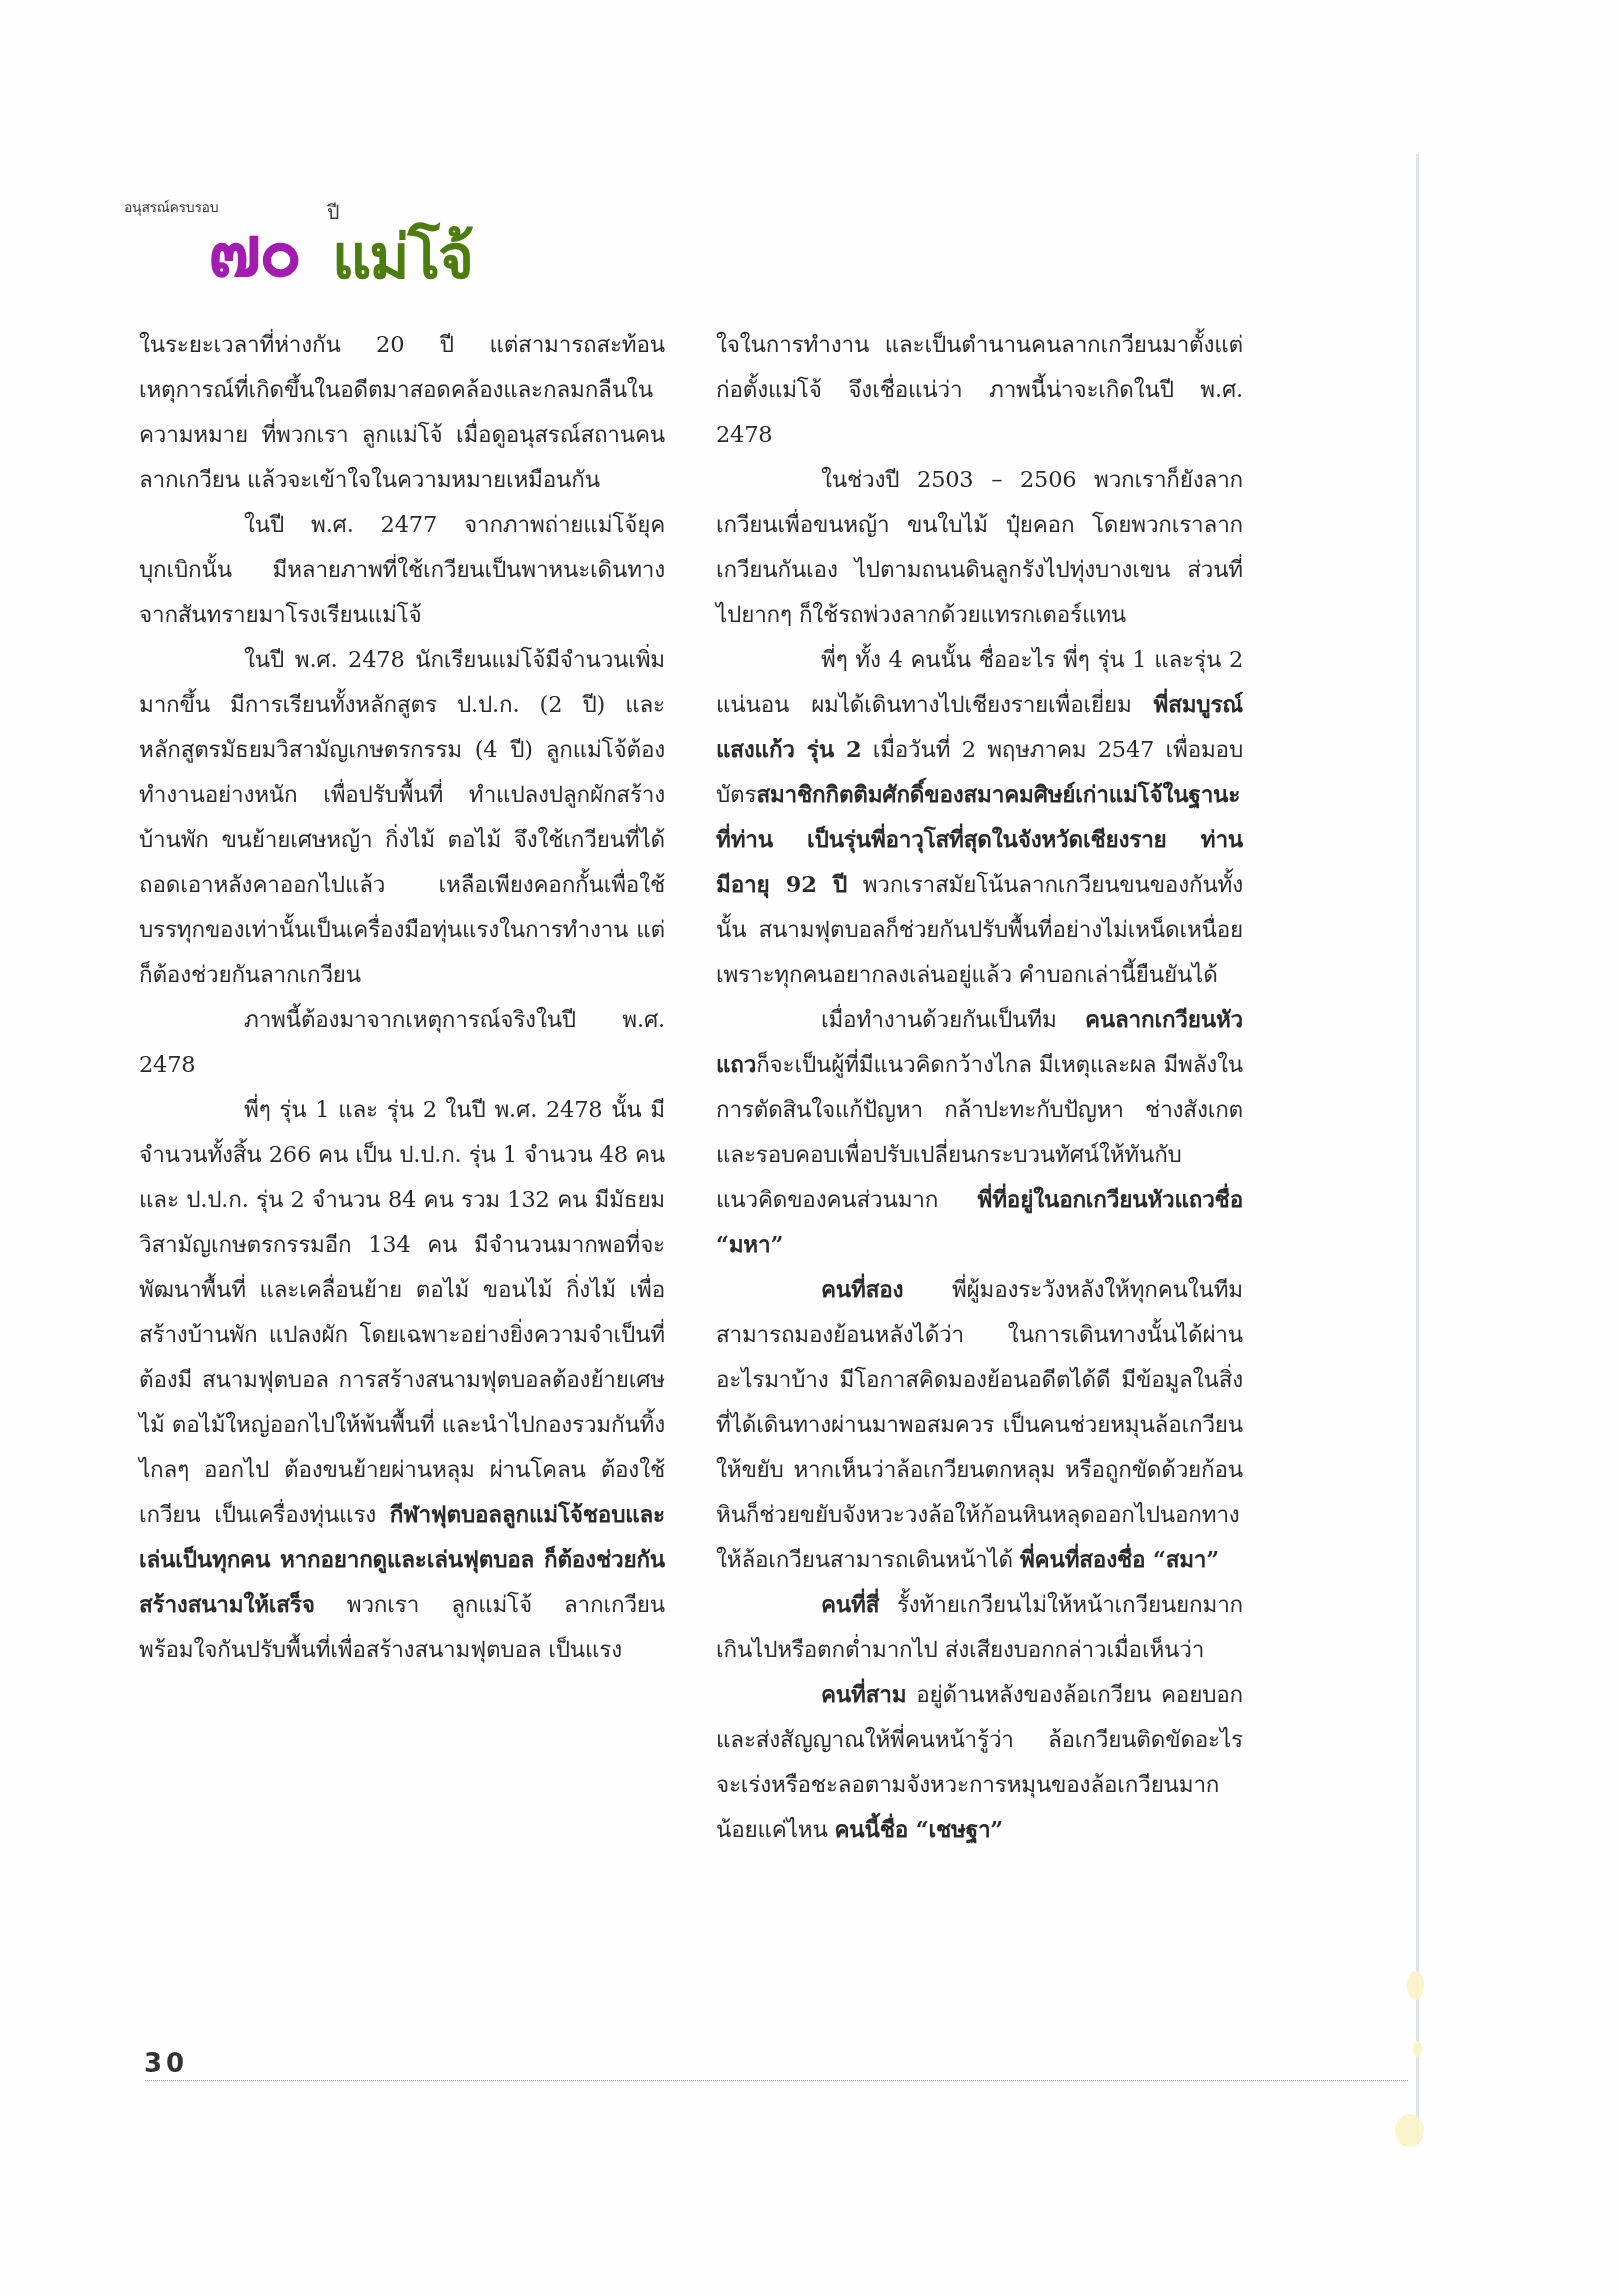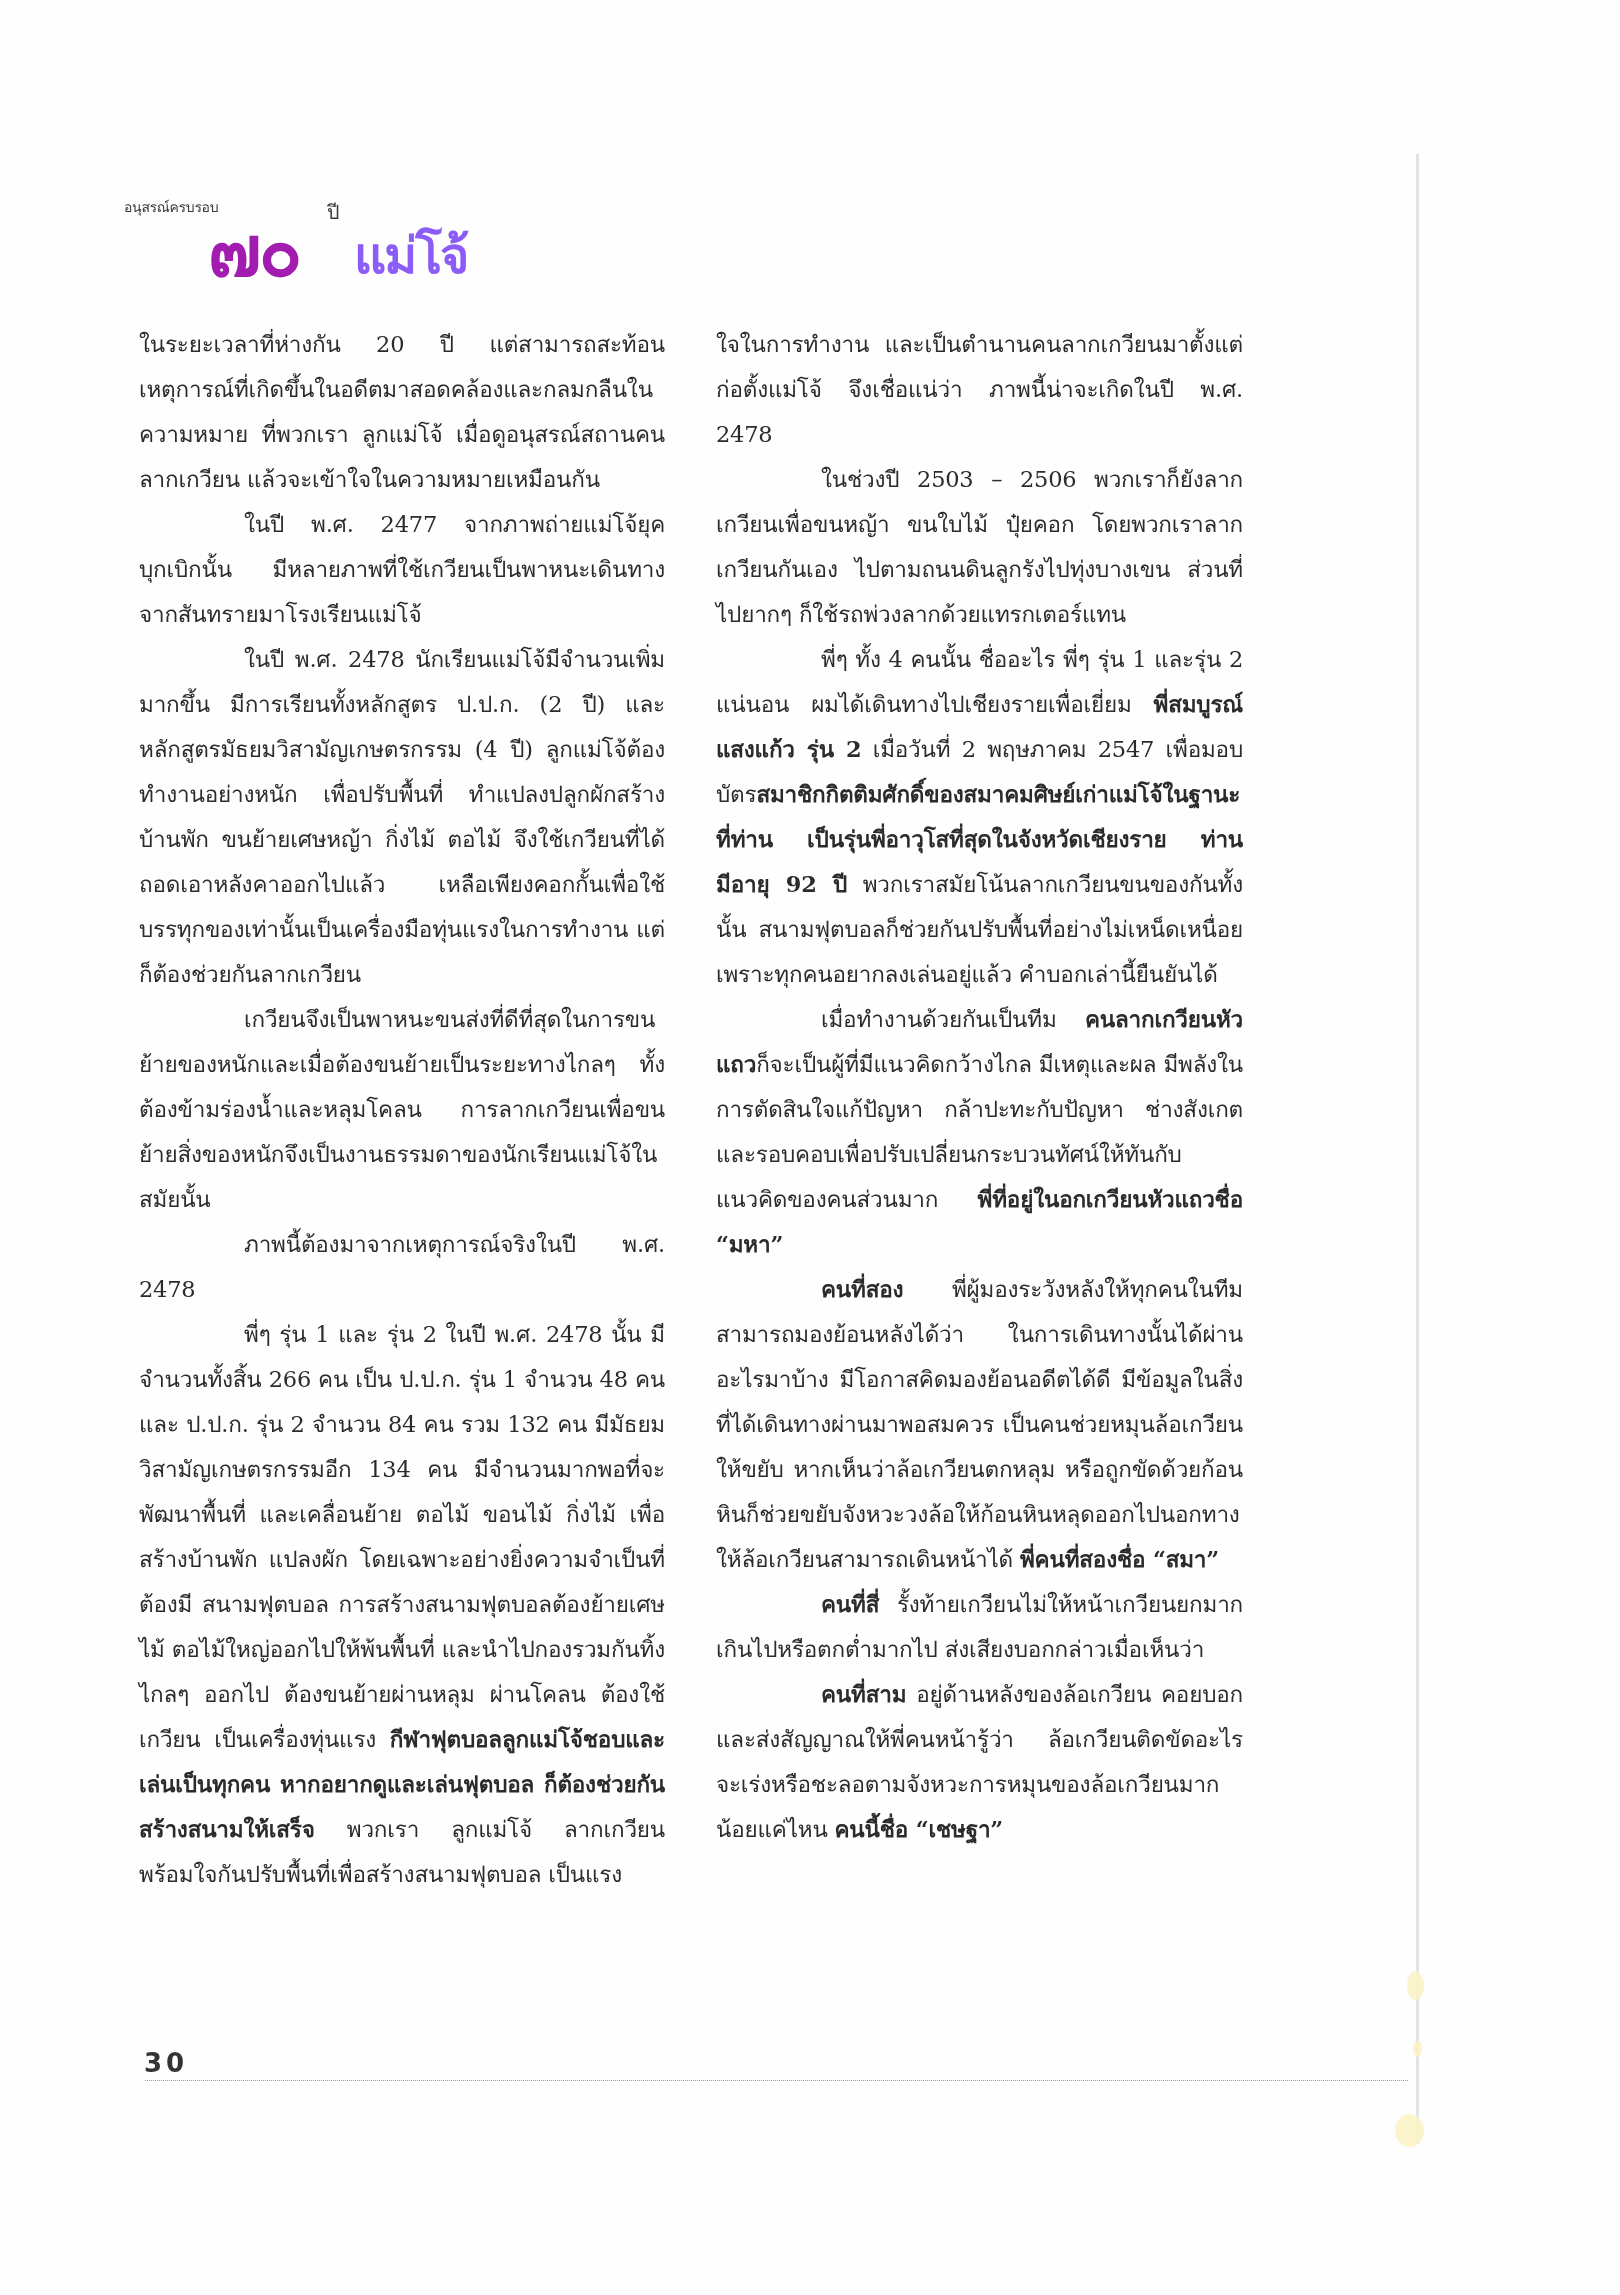--- a/index.html
+++ b/index.html
@@ -33,23 +33,22 @@
     }
     .mast-big {
       position: absolute; left: 84px; top: 13px;
       font-family: "DejaVu Sans", sans-serif; font-weight: bold;
       font-size: 71px; line-height: 85px; color: #a21caf;
       letter-spacing: -2.6px;
     }
     .mast-name {
       position: absolute; left: 208px; top: 18.3px;
       font-family: "DejaVu Sans", sans-serif; font-weight: bold;
-      font-size: 50px; line-height: 85px; color: #8b5cf6;
+      font-size: 61px; line-height: 85px; color: #4d7c0f;
       letter-spacing: -2px;
-      margin-left: 22px;
     }
 
     .column {
       position: absolute; top: 322px;
       font-size: 22.5px; line-height: 45px;
       text-align: justify;
       text-align-last: left;
       letter-spacing: -0.2px;
     }
     .col-left { left: 139px; width: 526px; }
@@ -81,21 +80,20 @@
   <span class="mast-small">อนุสรณ์ครบรอบ</span>
   <span class="mast-pi">ปี</span>
   <span class="mast-big">๗๐</span>
   <span class="mast-name">แม่โจ้</span>
 </header>
 
 <article class="column col-left">
     <p class="para"><span>ในระยะเวลาที่ห่างกัน 20 ปี แต่สามารถสะท้อนเหตุการณ์ที่เกิดขึ้นในอดีตมาสอดคล้องและกลมกลืนในความหมาย ที่พวกเรา ลูกแม่โจ้ เมื่อดูอนุสรณ์สถานคนลากเกวียน แล้วจะเข้าใจในความหมายเหมือนกัน</span></p>
     <p class="para indent"><span>ในปี พ.ศ. 2477 จากภาพถ่ายแม่โจ้ยุคบุกเบิกนั้น มีหลายภาพที่ใช้เกวียนเป็นพาหนะเดินทางจากสันทรายมาโรงเรียนแม่โจ้</span></p>
     <p class="para indent"><span>ในปี พ.ศ. 2478 นักเรียนแม่โจ้มีจำนวนเพิ่มมากขึ้น มีการเรียนทั้งหลักสูตร ป.ป.ก. (2 ปี) และหลักสูตรมัธยมวิสามัญเกษตรกรรม (4 ปี) ลูกแม่โจ้ต้องทำงานอย่างหนัก เพื่อปรับพื้นที่ ทำแปลงปลูกผักสร้างบ้านพัก ขนย้ายเศษหญ้า กิ่งไม้ ตอไม้ จึงใช้เกวียนที่ได้ถอดเอาหลังคาออกไปแล้ว เหลือเพียงคอกกั้นเพื่อใช้บรรทุกของเท่านั้นเป็นเครื่องมือทุ่นแรงในการทำงาน แต่ก็ต้องช่วยกันลากเกวียน</span></p>
-    <p class="para indent"><span>เกวียนจึงเป็นพาหนะขนส่งที่ดีที่สุดในการขนย้ายของหนักและเมื่อต้องขนย้ายเป็นระยะทางไกลๆ ทั้งต้องข้ามร่องน้ำและหลุมโคลน การลากเกวียนเพื่อขนย้ายสิ่งของหนักจึงเป็นงานธรรมดาของนักเรียนแม่โจ้ในสมัยนั้น</span></p>
     <p class="para indent"><span>ภาพนี้ต้องมาจากเหตุการณ์จริงในปี พ.ศ. 2478</span></p>
     <p class="para indent"><span>พี่ๆ รุ่น 1 และ รุ่น 2 ในปี พ.ศ. 2478 นั้น มีจำนวนทั้งสิ้น 266 คน เป็น ป.ป.ก. รุ่น 1 จำนวน 48 คน และ ป.ป.ก. รุ่น 2 จำนวน 84 คน รวม 132 คน มีมัธยมวิสามัญเกษตรกรรมอีก 134 คน มีจำนวนมากพอที่จะพัฒนาพื้นที่ และเคลื่อนย้าย ตอไม้ ขอนไม้ กิ่งไม้ เพื่อสร้างบ้านพัก แปลงผัก โดยเฉพาะอย่างยิ่งความจำเป็นที่ต้องมี สนามฟุตบอล การสร้างสนามฟุตบอลต้องย้ายเศษไม้ ตอไม้ใหญ่ออกไปให้พ้นพื้นที่ และนำไปกองรวมกันทิ้งไกลๆ ออกไป ต้องขนย้ายผ่านหลุม ผ่านโคลน ต้องใช้ เกวียน เป็นเครื่องทุ่นแรง </span><span class="b">กีฬาฟุตบอลลูกแม่โจ้ชอบและเล่นเป็นทุกคน หากอยากดูและเล่นฟุตบอล ก็ต้องช่วยกันสร้างสนามให้เสร็จ</span><span> พวกเรา ลูกแม่โจ้ ลากเกวียนพร้อมใจกันปรับพื้นที่เพื่อสร้างสนามฟุตบอล เป็นแรง</span></p>
   </article>
 <article class="column col-right">
     <p class="para"><span>ใจในการทำงาน และเป็นตำนานคนลากเกวียนมาตั้งแต่ก่อตั้งแม่โจ้ จึงเชื่อแน่ว่า ภาพนี้น่าจะเกิดในปี พ.ศ. 2478</span></p>
     <p class="para indent"><span>ในช่วงปี 2503 – 2506 พวกเราก็ยังลากเกวียนเพื่อขนหญ้า ขนใบไม้ ปุ๋ยคอก โดยพวกเราลากเกวียนกันเอง ไปตามถนนดินลูกรังไปทุ่งบางเขน ส่วนที่ไปยากๆ ก็ใช้รถพ่วงลากด้วยแทรกเตอร์แทน</span></p>
     <p class="para indent"><span>พี่ๆ ทั้ง 4 คนนั้น ชื่ออะไร พี่ๆ รุ่น 1 และรุ่น 2 แน่นอน ผมได้เดินทางไปเชียงรายเพื่อเยี่ยม </span><span class="b">พี่สมบูรณ์ แสงแก้ว รุ่น 2</span><span> เมื่อวันที่ 2 พฤษภาคม 2547 เพื่อมอบบัตร</span><span class="b">สมาชิกกิตติมศักดิ์ของสมาคมศิษย์เก่าแม่โจ้ในฐานะที่ท่าน เป็นรุ่นพี่อาวุโสที่สุดในจังหวัดเชียงราย ท่านมีอายุ 92 ปี</span><span> พวกเราสมัยโน้นลากเกวียนขนของกันทั้งนั้น สนามฟุตบอลก็ช่วยกันปรับพื้นที่อย่างไม่เหน็ดเหนื่อย เพราะทุกคนอยากลงเล่นอยู่แล้ว คำบอกเล่านี้ยืนยันได้</span></p>
     <p class="para indent"><span>เมื่อทำงานด้วยกันเป็นทีม </span><span class="b">คนลากเกวียนหัวแถว</span><span>ก็จะเป็นผู้ที่มีแนวคิดกว้างไกล มีเหตุและผล มีพลังในการตัดสินใจแก้ปัญหา กล้าปะทะกับปัญหา ช่างสังเกตและรอบคอบเพื่อปรับเปลี่ยนกระบวนทัศน์ให้ทันกับแนวคิดของคนส่วนมาก </span><span class="b">พี่ที่อยู่ในอกเกวียนหัวแถวชื่อ “มหา”</span></p>
     <p class="para indent"><span class="b">คนที่สอง</span><span> พี่ผู้มองระวังหลังให้ทุกคนในทีมสามารถมองย้อนหลังได้ว่า ในการเดินทางนั้นได้ผ่านอะไรมาบ้าง มีโอกาสคิดมองย้อนอดีตได้ดี มีข้อมูลในสิ่งที่ได้เดินทางผ่านมาพอสมควร เป็นคนช่วยหมุนล้อเกวียนให้ขยับ หากเห็นว่าล้อเกวียนตกหลุม หรือถูกขัดด้วยก้อนหินก็ช่วยขยับจังหวะวงล้อให้ก้อนหินหลุดออกไปนอกทาง ให้ล้อเกวียนสามารถเดินหน้าได้ </span><span class="b">พี่คนที่สองชื่อ “สมา”</span></p>
     <p class="para indent"><span class="b">คนที่สี่</span><span> รั้งท้ายเกวียนไม่ให้หน้าเกวียนยกมากเกินไปหรือตกต่ำมากไป ส่งเสียงบอกกล่าวเมื่อเห็นว่า</span></p>

